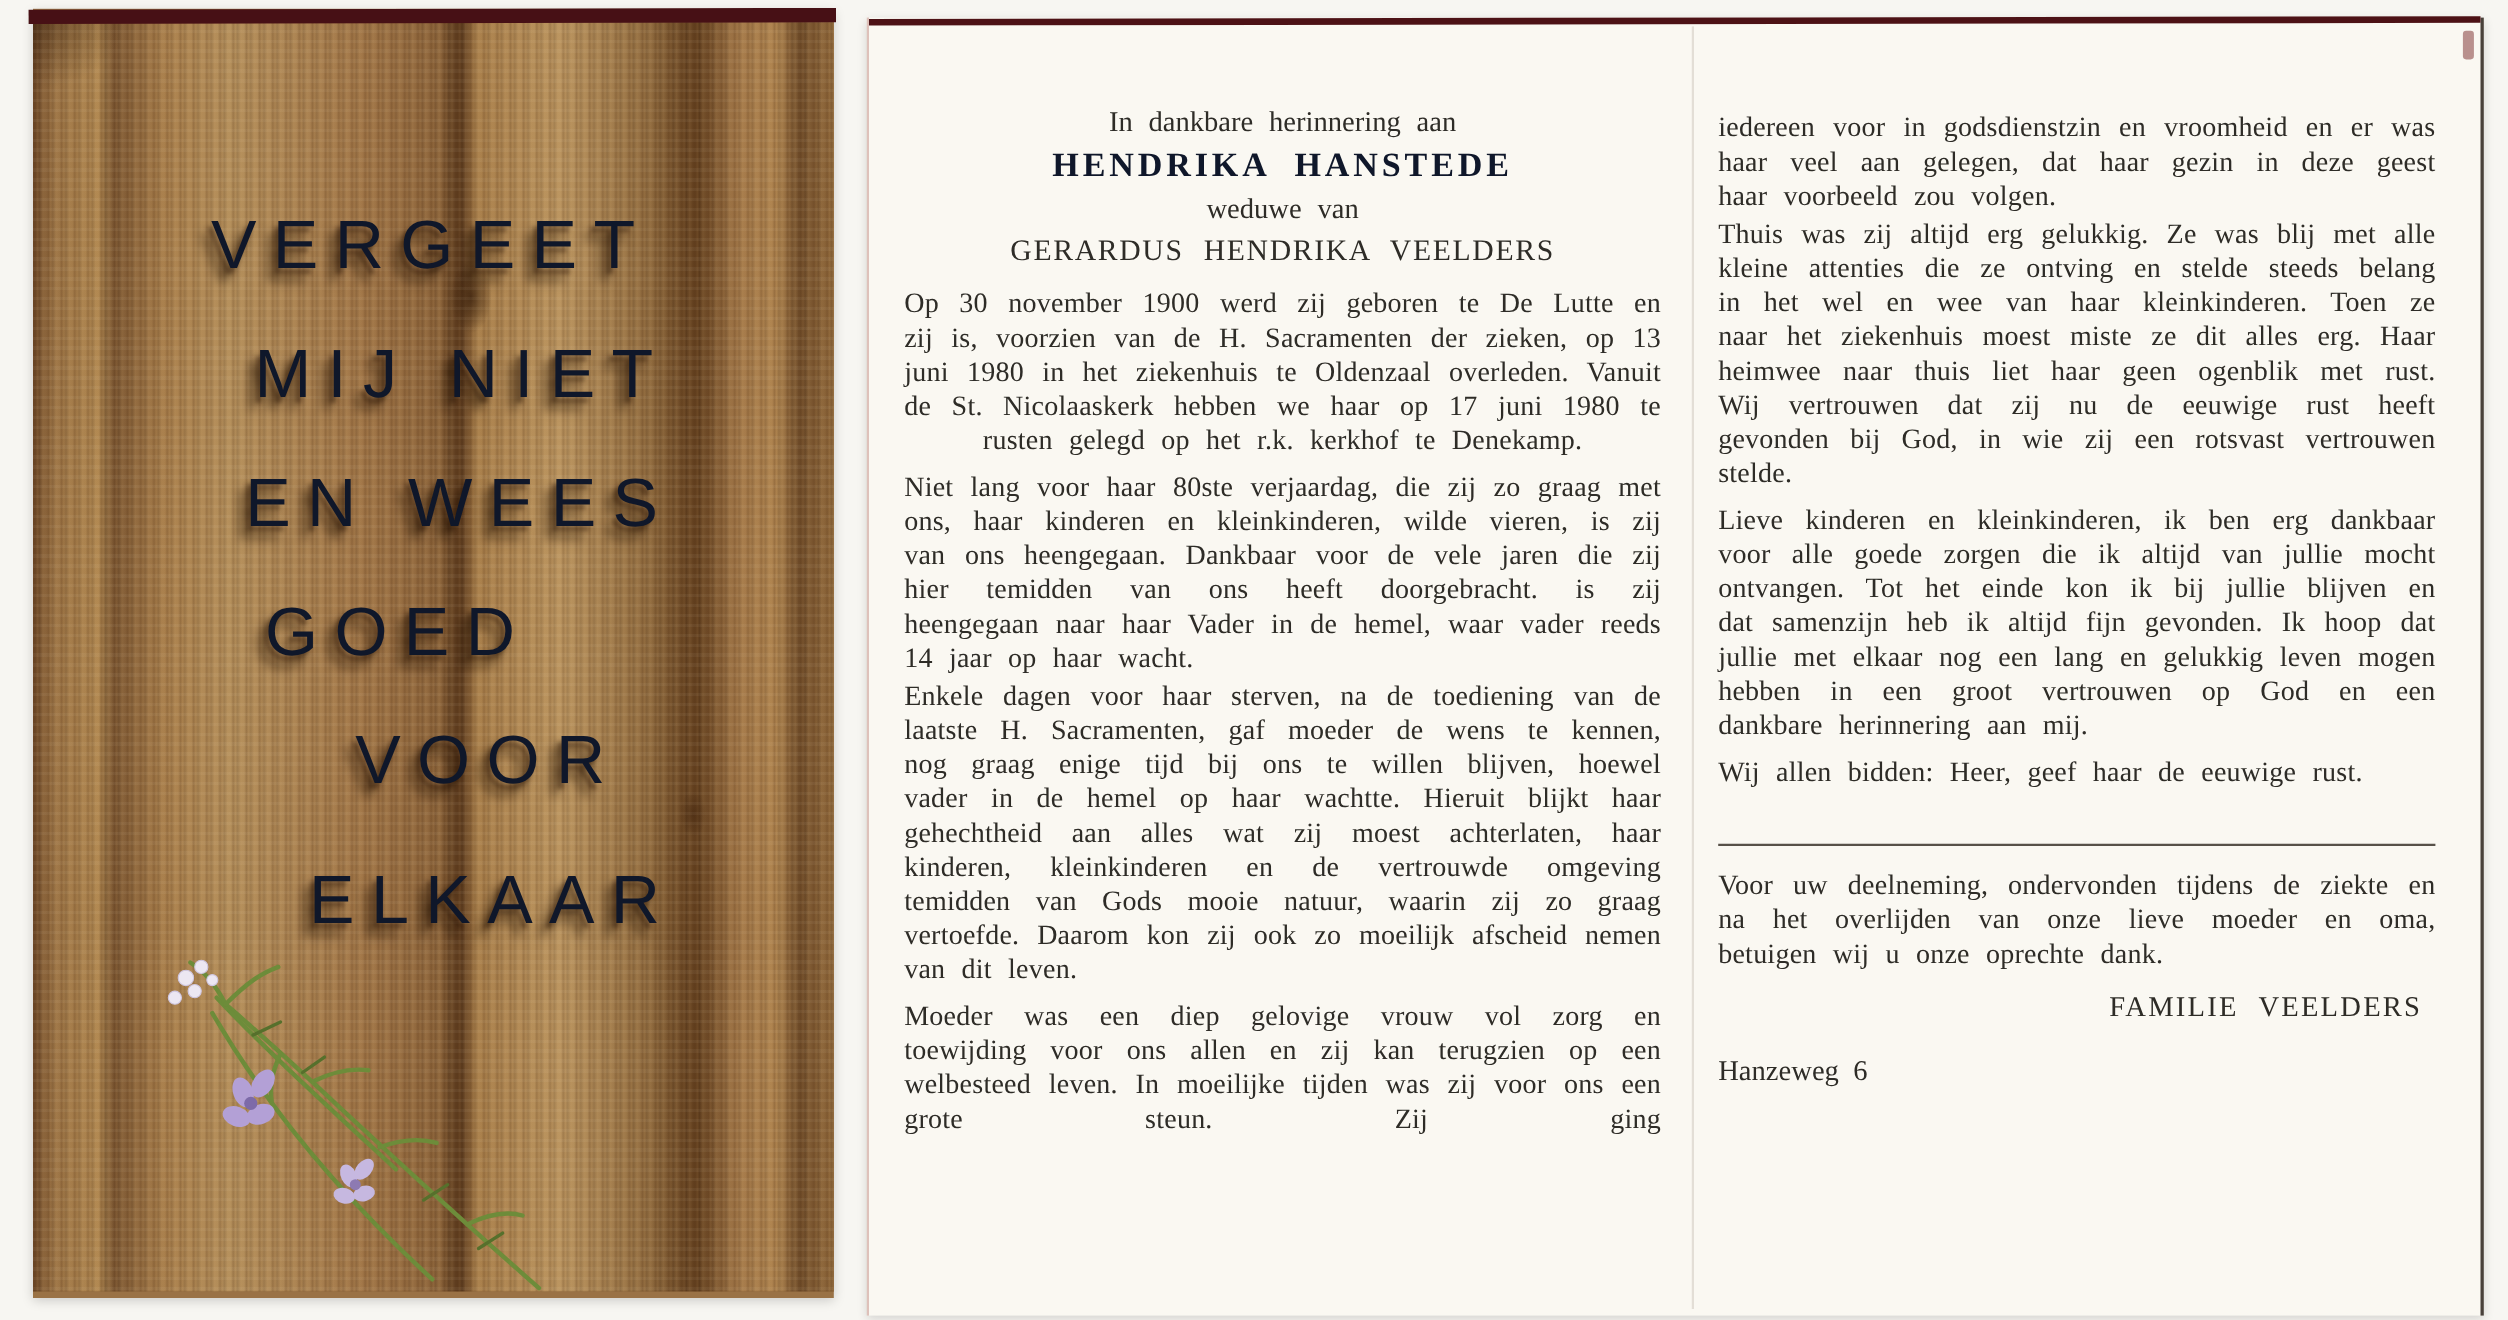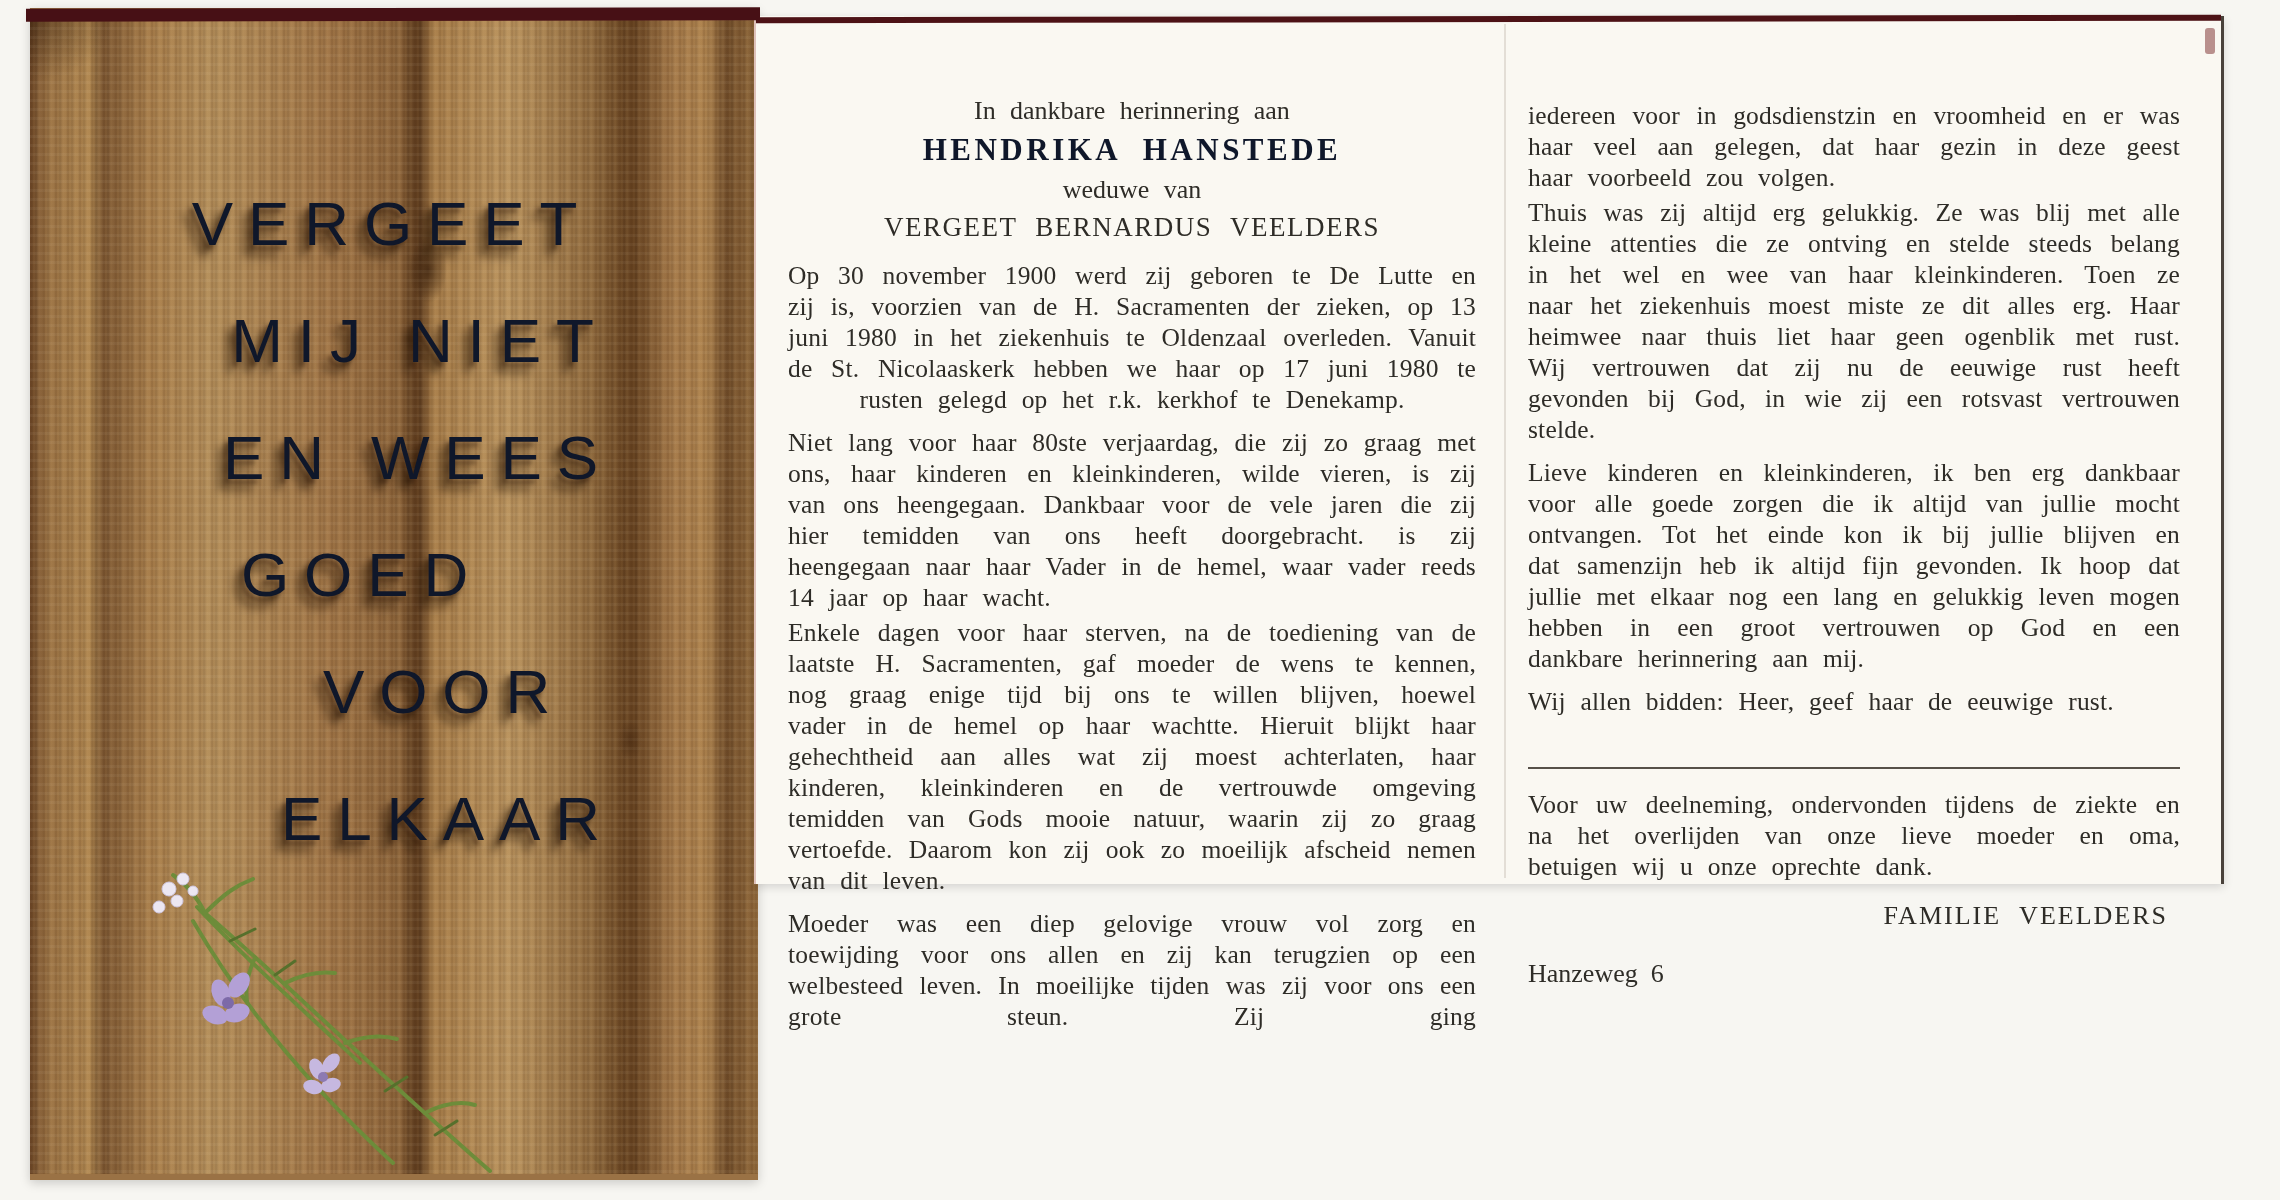--- a/index.html
+++ b/index.html
@@ -54,21 +54,21 @@
   .wood-line:nth-child(1){transform:translateX(-2px);}
   .wood-line:nth-child(2){transform:translateX(26px);}
   .wood-line:nth-child(3){transform:translateX(24px);}
   .wood-line:nth-child(4){transform:translateX(-32px);}
   .wood-line:nth-child(5){transform:translateX(50px);}
   .wood-line:nth-child(6){transform:translateX(54px);margin-top:10px;}
   .flower{position:absolute;left:105px;top:855px;z-index:2;}
 
   
   .card-inside{
-    position:absolute;left:754px;top:16px;width:1465px;height:868px;
+    position:absolute;left:788px;top:16px;width:1465px;height:1180px;
     background:#faf8f2;
     border-left:2px solid rgba(168,92,84,.35);
     border-right:3px solid #49413a;
     box-shadow:0 3px 9px rgba(0,0,0,.14);
   }
   .inside-top-edge{
     position:absolute;left:0;top:0;width:100%;height:6px;
     background:#4d1216;transform:rotate(-.1deg);
   }
   .fold-line{
@@ -174,21 +174,21 @@
 <div class="card-inside">
   <div class="inside-top-edge"></div>
   <div class="fold-line"></div>
   <div class="corner-smudge"></div>
 
   <div class="tcol col1">
     <div class="heading">
       <div class="h-intro">In dankbare herinnering aan</div>
       <div class="h-name">HENDRIKA HANSTEDE</div>
       <div class="h-rel">weduwe van</div>
-      <div class="h-spouse">VERGEET BERNARDUS VEELDERS</div>
+      <div class="h-spouse">GERARDUS HENDRIKA VEELDERS</div>
     </div>
     <p class="center-last">Op 30 november 1900 werd zij geboren te De Lutte en zij is, voorzien van de H. Sacramenten der zieken, op 13 juni 1980 in het ziekenhuis te Oldenzaal overleden. Vanuit de St. Nicolaaskerk hebben we haar op 17 juni 1980 te rusten gelegd op het r.k. kerkhof te Denekamp.</p>
     <p class="tight">Niet lang voor haar 80ste verjaardag, die zij zo graag met ons, haar kinderen en kleinkinderen, wilde vieren, is zij van ons heengegaan. Dankbaar voor de vele jaren die zij hier temidden van ons heeft doorgebracht. is zij heengegaan naar haar Vader in de hemel, waar vader reeds 14 jaar op haar wacht.</p>
     <p>Enkele dagen voor haar sterven, na de toediening van de laatste H. Sacramenten, gaf moeder de wens te kennen, nog graag enige tijd bij ons te willen blijven, hoewel vader in de hemel op haar wachtte. Hieruit blijkt haar gehechtheid aan alles wat zij moest achterlaten, haar kinderen, kleinkinderen en de vertrouwde omgeving temidden van Gods mooie natuur, waarin zij zo graag vertoefde. Daarom kon zij ook zo moeilijk afscheid nemen van dit leven.</p>
     <p class="justify-last">Moeder was een diep gelovige vrouw vol zorg en toewijding voor ons allen en zij kan terugzien op een welbesteed leven. In moeilijke tijden was zij voor ons een grote steun. Zij ging</p>
   </div>
 
   <div class="tcol col2">
     <p class="tight">iedereen voor in godsdienstzin en vroomheid en er was haar veel aan gelegen, dat haar gezin in deze geest haar voorbeeld zou volgen.</p>
     <p>Thuis was zij altijd erg gelukkig. Ze was blij met alle kleine attenties die ze ontving en stelde steeds belang in het wel en wee van haar kleinkinderen. Toen ze naar het ziekenhuis moest miste ze dit alles erg. Haar heimwee naar thuis liet haar geen ogenblik met rust. Wij vertrouwen dat zij nu de eeuwige rust heeft gevonden bij God, in wie zij een rotsvast vertrouwen stelde.</p>

